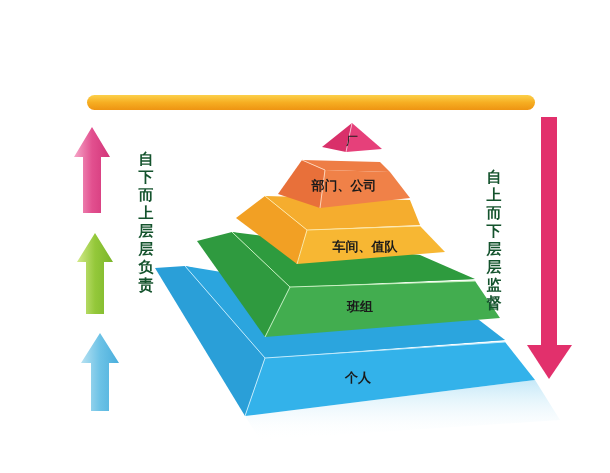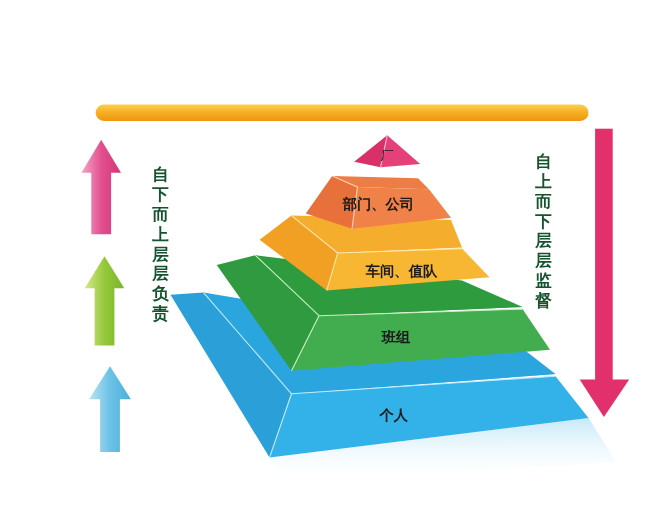--- a/index.html
+++ b/index.html
@@ -102,13 +102,13 @@
 
   <g>
     <polygon points="352,123 322,147 346,152" fill="#d9306a"></polygon>
     <polygon points="352,123 346,152 382,149" fill="#e6407a"></polygon>
     <line x1="352" y1="123" x2="346" y2="152" stroke="#f8b6cc" stroke-width="1"></line>
     <text class="layer-label" x="352" y="145" text-anchor="middle" style="font-size:12px;font-weight:normal">厂</text>
   </g>
 </svg>
 
 <div class="vtext" style="left:136px; top:150px;">自下而上层层负责</div>
-<div class="vtext" style="left:484px; top:138px;">自上而下层层监督</div>
+<div class="vtext" style="left:484px; top:168px;">自上而下层层监督</div>
 
 </body></html>

